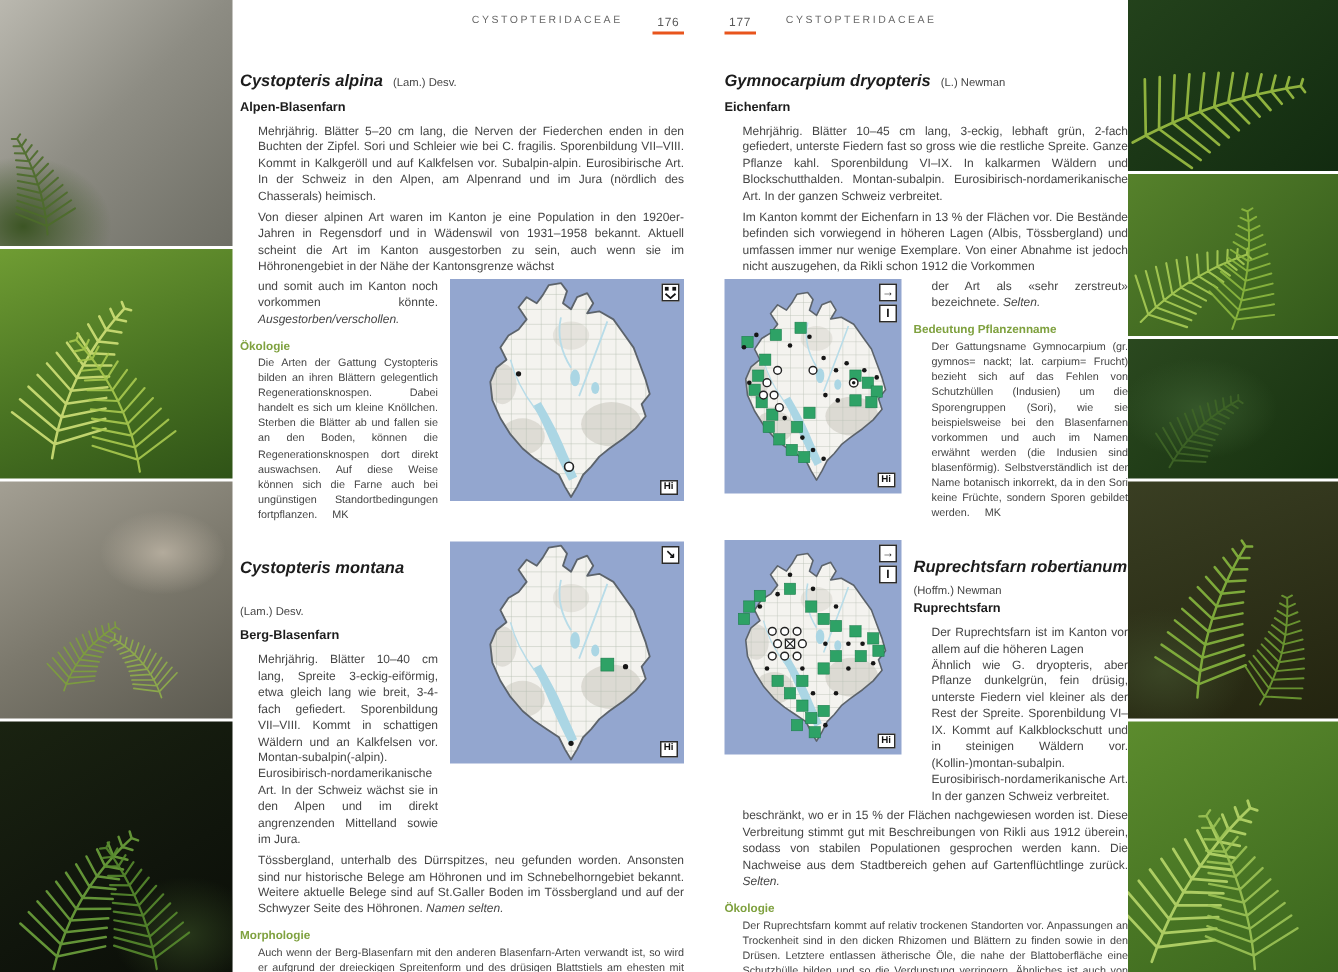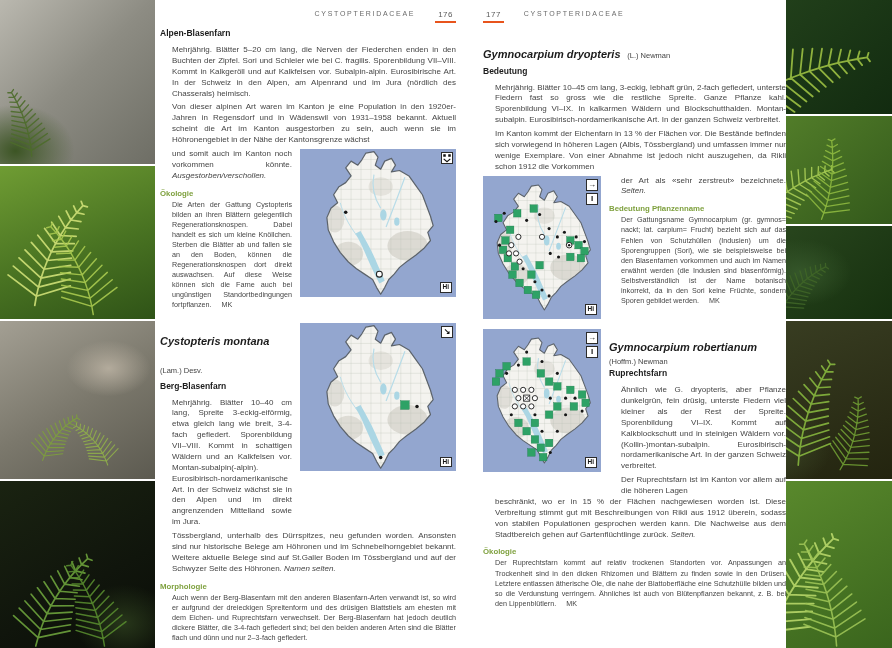--- a/index.html
+++ b/index.html
@@ -27,21 +27,21 @@
     background:radial-gradient(70px 45px at 40% 50%,#35562a 0%,rgba(53,86,42,0) 75%),
                linear-gradient(140deg,#2c4a20 0%,#16300f 100%);}
   #photo-right-4{left:737px;top:321px;width:155px;height:158px;
     background:radial-gradient(80px 60px at 25% 80%,#3a4525 0%,rgba(58,69,37,0) 70%),
                linear-gradient(160deg,#3a3f23 0%,#23240f 100%);}
   #photo-right-5{left:737px;top:481px;width:155px;height:167px;
     background:linear-gradient(150deg,#5d8d2e 0%,#3a651d 100%);}
   
   .page{position:absolute;top:0;height:648px;background:#fff;}
   #left-page{left:160px;width:296px;}
-  #right-page{left:483px;width:303px;}
+  #right-page{left:483px;width:269px;}
   .pg-header{display:flex;align-items:flex-start;gap:20px;padding-top:10px;
              font-size:7px;letter-spacing:1.7px;color:#6a6a6a;height:16px;}
   .pg-header.right-align{justify-content:flex-end;}
   .pg-num{font-size:8px;letter-spacing:0.5px;color:#5a5a5a;border-bottom:2px solid #e8541c;
           padding:0 3px 2px 3px;}
   
   .species-title{margin:10px 0 0 0;line-height:1.15;}
   .sci-name{font-size:11px;font-weight:bold;font-style:italic;color:#1c1c1c;}
   .authority{font-size:7.5px;font-weight:normal;font-style:normal;color:#444;}
   .authority-line{font-size:7.5px;color:#444;margin-top:1px;}
@@ -125,20 +125,24 @@
       </svg>
     </div>
 
   <div class="page" id="left-page">
     <div class="pg-header right-align">
       <span>CYSTOPTERIDACEAE</span>
       <span class="pg-num">176</span>
     </div>
 
     <div>
+      <h2 class="species-title">
+        <span class="sci-name">Cystopteris alpina</span>
+        <span class="authority">(Lam.) Desv.</span>
+      </h2>
       <div class="common-name">Alpen-Blasenfarn</div>
       <p class="bodytext">Mehrjährig. Blätter 5–20 cm lang, die Nerven der Fiederchen enden in den Buchten der Zipfel. Sori und Schleier wie bei C. fragilis. Sporenbildung VII–VIII. Kommt in Kalkgeröll und auf Kalkfelsen vor. Subalpin-alpin. Eurosibirische Art. In der Schweiz in den Alpen, am Alpenrand und im Jura (nördlich des Chasserals) heimisch.</p>
       <p class="bodytext">Von dieser alpinen Art waren im Kanton je eine Population in den 1920er-Jahren in Regensdorf und in Wädenswil von 1931–1958 bekannt. Aktuell scheint die Art im Kanton ausgestorben zu sein, auch wenn sie im Höhronengebiet in der Nähe der Kantonsgrenze wächst</p>
       <div class="row">
         <div class="col-fill">
           <p class="bodytext"><span>und somit auch im Kanton noch vorkommen könnte.</span> <i class="status">Ausgestorben/verschollen.</i></p>
           <h4 class="sec-h">Ökologie</h4>
           <p class="bodytext smalltext"><span>Die Arten der Gattung Cystopteris bilden an ihren Blättern gelegentlich Regenerationsknospen. Dabei handelt es sich um kleine Knöllchen. Sterben die Blätter ab und fallen sie an den Boden, können die Regenerationsknospen dort direkt auswachsen. Auf diese Weise können sich die Farne auch bei ungünstigen Standortbedingungen fortpflanzen.</span><span class="initials">MK</span></p>
         </div>
         <div class="mapbox size-l">
@@ -238,21 +242,21 @@
     <div class="pg-header">
       <span class="pg-num">177</span>
       <span>CYSTOPTERIDACEAE</span>
     </div>
 
     <div>
       <h2 class="species-title">
         <span class="sci-name">Gymnocarpium dryopteris</span>
         <span class="authority">(L.) Newman</span>
       </h2>
-      <div class="common-name">Bedeutung</div>
+      <div class="common-name">Eichenfarn</div>
       <p class="bodytext">Mehrjährig. Blätter 10–45 cm lang, 3-eckig, lebhaft grün, 2-fach gefiedert, unterste Fiedern fast so gross wie die restliche Spreite. Ganze Pflanze kahl. Sporenbildung VI–IX. In kalkarmen Wäldern und Blockschutthalden. Montan-subalpin. Eurosibirisch-nordamerikanische Art. In der ganzen Schweiz verbreitet.</p>
       <p class="bodytext">Im Kanton kommt der Eichenfarn in 13 % der Flächen vor. Die Bestände befinden sich vorwiegend in höheren Lagen (Albis, Tössbergland) und umfassen immer nur wenige Exemplare. Von einer Abnahme ist jedoch nicht auszugehen, da Rikli schon 1912 die Vorkommen</p>
       <div class="row">
         <div class="mapbox size-r">
             <svg class="mapsvg" viewBox="0 0 100 110" preserveAspectRatio="xMidYMid meet">
     <defs>
       <clipPath id="mg2c">
                   <path d="M30,20L26,14L30,9L35,12L38,8L41,3L47,2L50,6L48,12L52,15L55,9L60,7L63,12L60,17L66,16L73,20L78,27L83,34L86,42L89,50L91,57L87,62L89,68L84,74L78,79L71,84L66,88L62,93L58,97L55,103L52,108L49,103L46,97L40,93L34,89L28,84L22,77L17,69L13,60L12,51L15,44L20,40L17,34L21,28L26,25Z"></path>
                 </clipPath>
       <pattern id="mg2p" width="7.4" height="7.4" patternUnits="userSpaceOnUse">
@@ -407,26 +411,26 @@
               <circle cx="70" cy="67" r="1.3" fill="#161616"></circle>
   </svg>
           <div class="map-icons">
             <span class="map-icon">→</span>
             <span class="map-icon">I</span>
           </div>
           <span class="hi-box">Hi</span>
         </div>
         <div class="col-fill">
           <h2 class="species-title" style="margin-top:0;">
-            <span class="sci-name">Gymnocarpium robertianum</span>
+            <span class="sci-name">Ruprechtsfarn robertianum</span>
           </h2>
           <div class="authority-line">(Hoffm.) Newman</div>
           <div class="common-name">Ruprechtsfarn</div>
+          <p class="bodytext" style="margin-bottom:0;">Der Ruprechtsfarn ist im Kanton vor allem auf die höheren Lagen</p>
           <p class="bodytext">Ähnlich wie G. dryopteris, aber Pflanze dunkelgrün, fein drüsig, unterste Fiedern viel kleiner als der Rest der Spreite. Sporenbildung VI–IX. Kommt auf Kalkblockschutt und in steinigen Wäldern vor. (Kollin-)montan-subalpin. Eurosibirisch-nordamerikanische Art. In der ganzen Schweiz verbreitet.</p>
-          <p class="bodytext" style="margin-bottom:0;">Der Ruprechtsfarn ist im Kanton vor allem auf die höheren Lagen</p>
         </div>
       </div>
       <p class="bodytext"><span>beschränkt, wo er in 15 % der Flächen nachgewiesen worden ist. Diese Verbreitung stimmt gut mit Beschreibungen von Rikli aus 1912 überein, sodass von stabilen Populationen gesprochen werden kann. Die Nachweise aus dem Stadtbereich gehen auf Gartenflüchtlinge zurück.</span> <i class="status">Selten.</i></p>
       <h4 class="sec-h">Ökologie</h4>
       <p class="bodytext smalltext"><span>Der Ruprechtsfarn kommt auf relativ trockenen Standorten vor. Anpassungen an Trockenheit sind in den dicken Rhizomen und Blättern zu finden sowie in den Drüsen. Letztere entlassen ätherische Öle, die nahe der Blattoberfläche eine Schutzhülle bilden und so die Verdunstung verringern. Ähnliches ist auch von Blütenpflanzen bekannt, z. B. bei den Lippenblütlern.</span><span class="initials">MK</span></p>
     </div>
   </div>
 
 </div>
 

